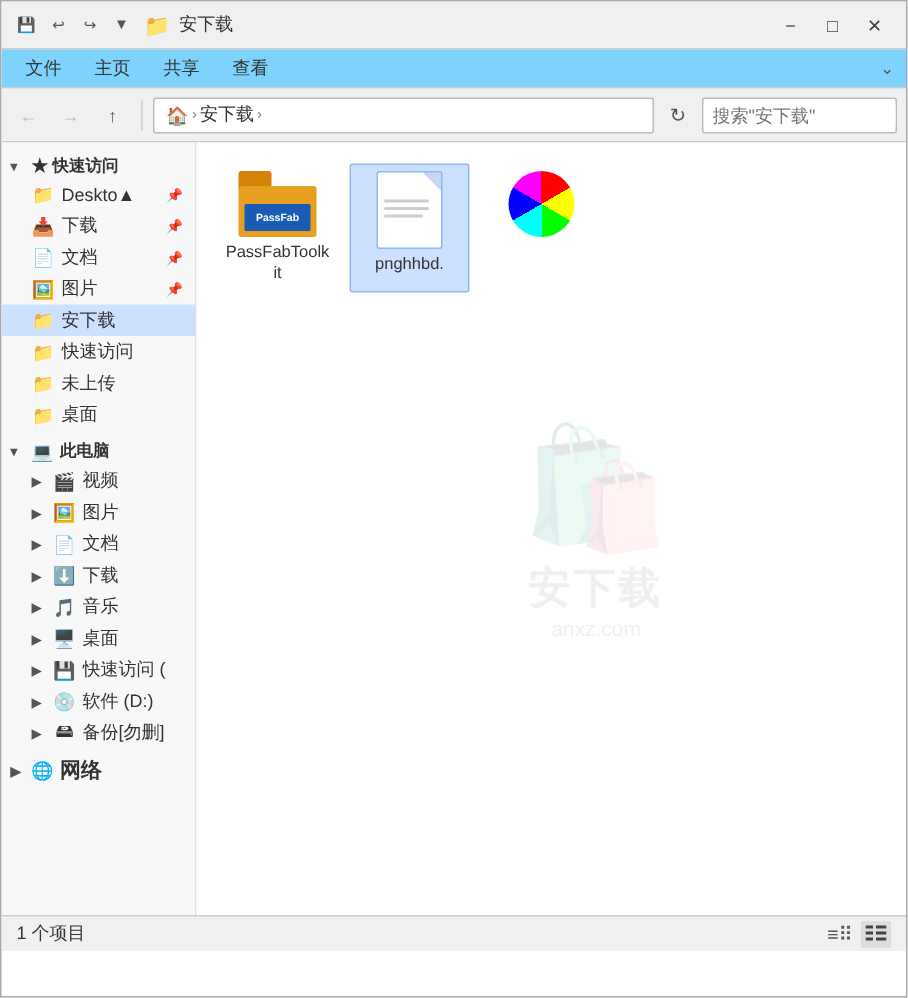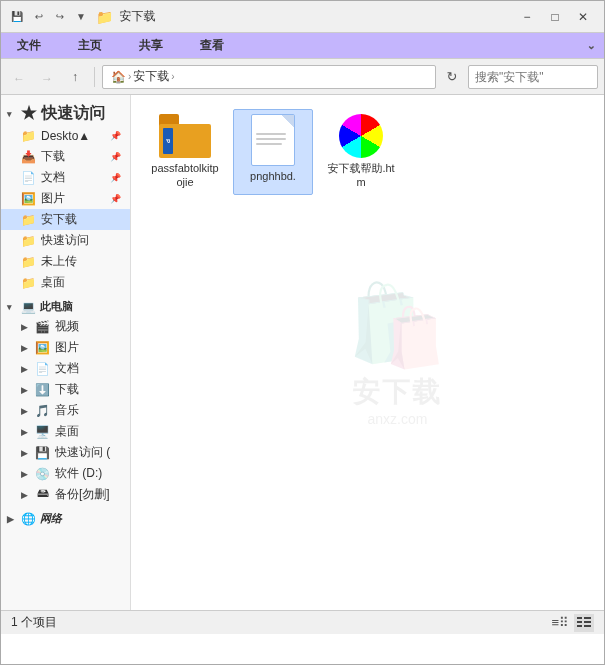--- a/index.html
+++ b/index.html
@@ -44,28 +44,27 @@
       cursor: pointer;
       display: flex;
       align-items: center;
       justify-content: center;
       font-size: 12px;
       color: #444;
     }
 
     
     .menu-bar {
-      background: #c4b5fd;
+      background: #7dd3fc;
       height: 26px;
       display: flex;
       align-items: center;
       padding: 0 8px;
       border-bottom: 1px solid #ccc;
-      gap: 21px;
-      font-weight: bold;
+      gap: 6px;
     }
     .menu-item {
       padding: 2px 8px;
       font-size: 12px;
       color: #333;
       cursor: pointer;
       border-radius: 2px;
     }
 
     
@@ -411,21 +410,21 @@
 
   </div>
 </div>
 
 <div class="main-area">
 
   <div class="sidebar">
 
     <div class="sidebar-section-header">
       <span class="expand-arrow">▾</span>
-      <span style="font-size:16px;">★ 快速访问</span>
+      <span style="font-size:11px;">★ 快速访问</span>
     </div>
     <div class="sidebar-item">
       <span class="sidebar-icon">📁</span>
       <span class="sidebar-label">Deskto▲</span>
       <span class="sidebar-pin">📌</span>
     </div>
     <div class="sidebar-item">
       <span class="sidebar-icon">📥</span>
       <span class="sidebar-label">下载</span>
       <span class="sidebar-pin">📌</span>
@@ -504,64 +503,63 @@
     </div>
     <div class="sidebar-item">
       <span class="expand-arrow">▶</span>
       <span class="sidebar-icon">🖴</span>
       <span class="sidebar-label">备份[勿删]</span>
     </div>
 
     <div class="sidebar-section-header" style="margin-top:4px;">
       <span class="expand-arrow">▶</span>
       <span>🌐</span>
-      <span style="font-size:11px;font-style:italic;"> 网络</span>
+      <span style="font-size:14px;"> 网络</span>
     </div>
   </div>
 
   <div class="file-area">
 
     <div class="watermark">
       <div style="font-size:80px;color:#999;">🛍️</div>
       <div class="watermark-text">安下载</div>
       <div class="watermark-url">anxz.com</div>
     </div>
 
     <div class="files-grid">
 
-
       <div class="file-item">
         <div class="folder-icon">
-          <div style="position:absolute;top:0;left:0;width:20px;height:12px;background:#d4820a;border-radius:2px 2px 0 0;"></div>
-          <div style="position:absolute;bottom:0;left:0;width:52px;height:34px;background:#e8a020;border-radius:2px;">
-            <div style="position:absolute;top:4px;left:4px;bottom:4px;width:10px;background:#1a5bb5;border-radius:1px;display:flex;align-items:center;justify-content:center;">
-              <span style="color:#fff;font-size:6px;font-weight:bold;writing-mode:vertical-rl;">P</span>
+          <div class="folder-tab" style="background:#d4820a;"></div>
+          <div class="folder-body" style="background:#e8a020;position:absolute;bottom:0;left:0;width:52px;height:34px;border-radius:2px;">
+            <div style="position:absolute;bottom:4px;left:4px;right:4px;height:18px;background:#1a5bb5;border-radius:1px;display:flex;align-items:center;justify-content:center;">
+              <span style="color:#fff;font-size:7px;font-weight:bold;">PassFab</span>
             </div>
           </div>
         </div>
-        <div class="file-name">passfabtolkitpojie</div>
+        <div class="file-name">PassFabToolkit</div>
       </div>
+
 
       <div class="file-item selected">
         <div style="width:44px;height:52px;background:#fff;border:1.5px solid #90b8f0;border-radius:2px;position:relative;">
           <div style="position:absolute;top:0;right:0;width:0;height:0;border-style:solid;border-width:0 12px 12px 0;border-color:transparent #90b8f0 transparent transparent;"></div>
           <div style="position:absolute;top:0;right:0;width:12px;height:12px;background:#c8d8f0;clip-path:polygon(100% 0,100% 100%,0 0);"></div>
 
           <div style="position:absolute;top:18px;left:4px;right:8px;height:2px;background:#ccc;border-radius:1px;"></div>
           <div style="position:absolute;top:23px;left:4px;right:8px;height:2px;background:#ccc;border-radius:1px;"></div>
           <div style="position:absolute;top:28px;left:4px;right:12px;height:2px;background:#ccc;border-radius:1px;"></div>
         </div>
         <div class="file-name">pnghhbd.</div>
       </div>
 
       <div class="file-item">
         <div style="display:flex;flex-direction:column;align-items:center;">
           <div class="color-wheel-icon" style="width:44px;height:44px;"></div>
         </div>
-        <div class="file-name">安下载帮助.htm</div>
       </div>
 
     </div>
   </div>
 </div>
 
 <div class="status-bar">
   <span class="status-text">1 个项目</span>
   <div class="view-buttons">
     <button class="view-btn" title="列表">≡⠿</button>

